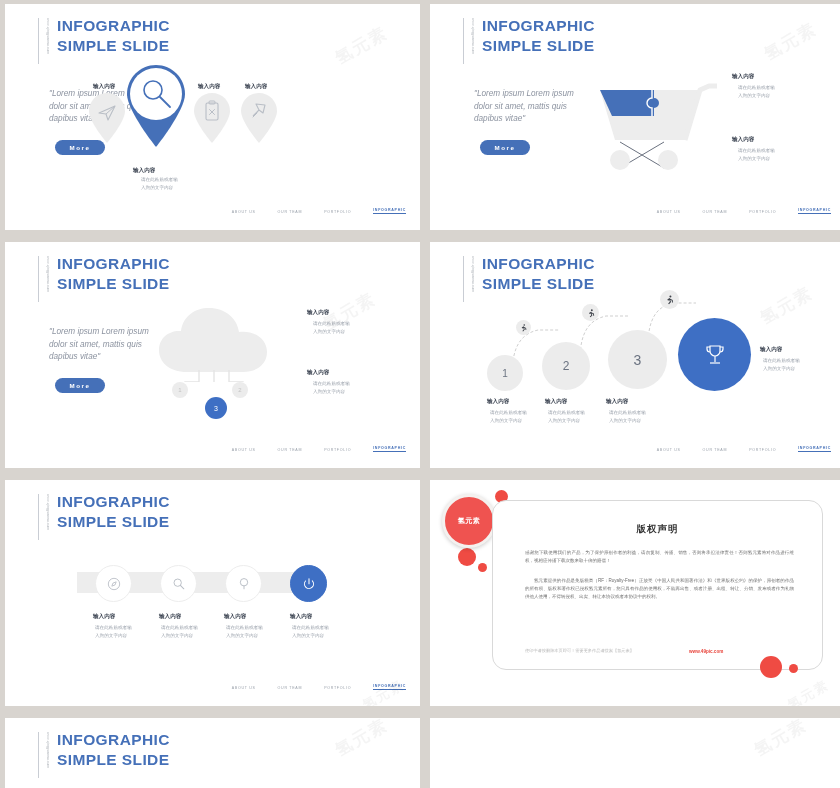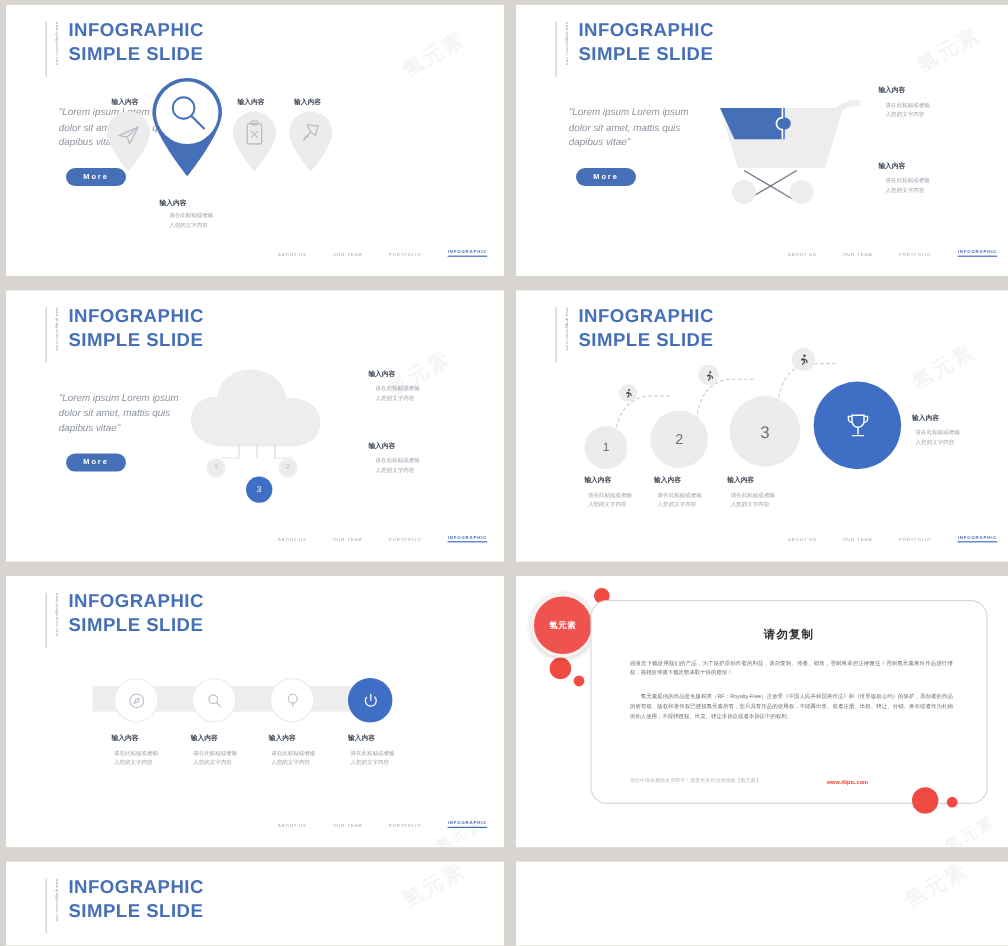--- a/index.html
+++ b/index.html
@@ -414,21 +414,21 @@
   </div>
 
   <div class="slide">
     <div class="dot" style="left:65px;top:10px;width:13px;height:13px;"></div>
     <div class="dot" style="left:78px;top:22px;width:24px;height:24px;"></div>
     <div class="dot" style="left:28px;top:68px;width:18px;height:18px;"></div>
     <div class="dot" style="left:48px;top:83px;width:9px;height:9px;"></div>
     <div class="badge">氢元素</div>
 
     <div class="cp-card">
-      <div class="cp-title">请勿复制</div>
+      <div class="cp-title">版权声明</div>
       <div class="cp-p" style="top:48px;">感谢您下载使用我们的产品，为了保护原创作者的利益，请勿复制、传播、销售，否则将承担法律责任！否则氢元素将对作品进行维权，视相应传播下载次数来取十倍的赔偿！</div>
       <div class="cp-p" style="top:76px;text-indent:9px;">氢元素提供的作品是免版税类（RF：Royalty-Free）正放受《中国人民共和国著作法》和《世界版权公约》的保护，原创者的作品的所有权、版权和著作权已授权氢元素所有，您只具有作品的使用权，不能再出售、或者注册、出租、转让、分销、发布或者作为礼物供他人使用，不得转授权、出卖、转让本协议或者本协议中的权利。</div>
       <div class="cp-foot">使印中请按删除本页即可！需要更多作品请搜索【氢元素】</div>
       <div class="cp-url">www.49pic.com</div>
     </div>
 
     <div class="dot" style="left:330px;top:176px;width:22px;height:22px;"></div>
     <div class="dot" style="left:359px;top:184px;width:9px;height:9px;"></div>
     <div class="wm" style="right:14px;bottom:2px;font-size:13px;">氢元素</div>
   </div>

